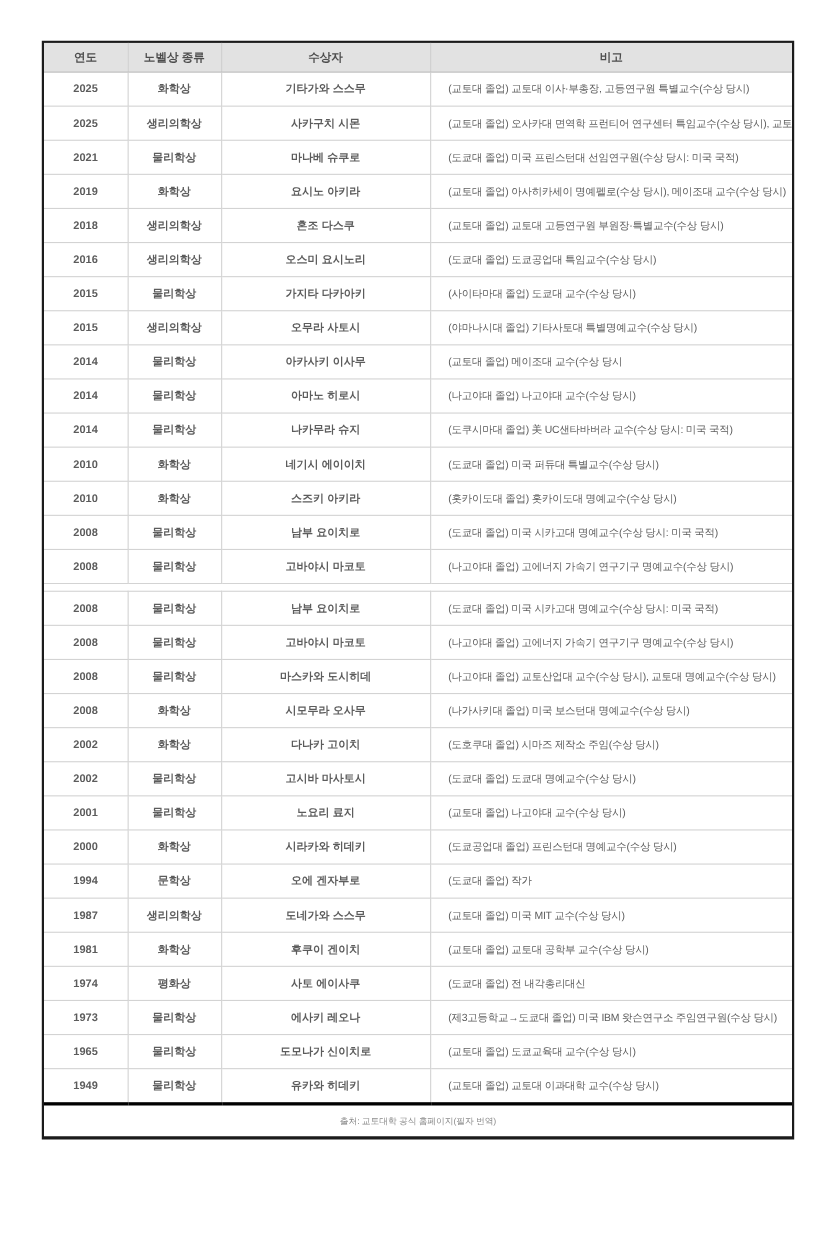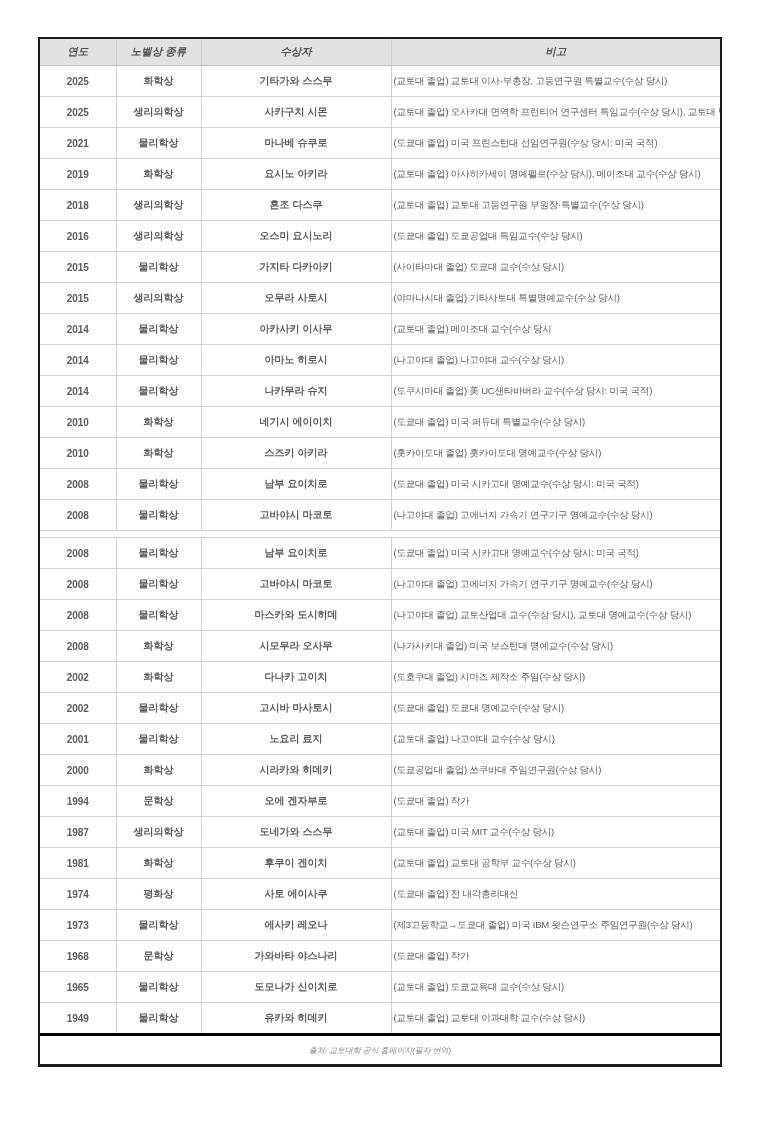--- a/index.html
+++ b/index.html
@@ -32,59 +32,57 @@
   th {
     background: #e2e2e2;
     color: #4d4d4d;
     font-size: 10.5px;
     font-weight: bold;
     height: 26px;
     text-align: center;
     border-bottom: 1px solid #bfbfbf;
     border-right: 1px solid #cfcfcf;
     padding: 0;
-    font-style: italic;
   }
   th:last-child { border-right: none; text-align: center; }
   td {
     color: #5c5c5c;
     font-size: 10px;
     font-weight: 600;
     height: 30px;
     text-align: center;
     border-bottom: 1px solid #d3d3d3;
     border-right: 1px solid #d3d3d3;
     padding: 0;
     white-space: nowrap;
     overflow: hidden;
   }
   td:last-child { border-right: none; }
   td.remark {
     text-align: left;
-    padding-left: 2px;
+    padding-left: 16px;
     padding-right: 6px;
     font-size: 9.5px;
     font-weight: 500;
     letter-spacing: -0.2px;
   }
   .seg-gap {
     height: 6px;
     background: #ffffff;
   }
   .seg2 tr:first-child td { border-top: 1px solid #d3d3d3; }
   .seg2 tr:last-child td { border-bottom: 3px solid #000000; }
   .source-row {
     height: 28px;
     display: flex;
     align-items: center;
     justify-content: center;
     font-size: 8px;
     color: #8b8b8b;
     letter-spacing: -0.1px;
-    font-style: italic;
   }
 </style>
 </head>
 <body>
 
 <div class="frame">
 
   <table>
     <colgroup>
       <col class="c-year">
@@ -243,21 +241,21 @@
         <tr>
           <td>2001</td>
           <td>물리학상</td>
           <td>노요리 료지</td>
           <td class="remark">(교토대 졸업) 나고야대 교수(수상 당시)</td>
         </tr>
         <tr>
           <td>2000</td>
           <td>화학상</td>
           <td>시라카와 히데키</td>
-          <td class="remark">(도쿄공업대 졸업) 쓰쿠바대 주임연구원(수상 당시)</td>
+          <td class="remark">(도쿄공업대 졸업) 프린스턴대 명예교수(수상 당시)</td>
         </tr>
         <tr>
           <td>1994</td>
           <td>문학상</td>
           <td>오에 겐자부로</td>
           <td class="remark">(도쿄대 졸업) 작가</td>
         </tr>
         <tr>
           <td>1987</td>
           <td>생리의학상</td>
@@ -276,26 +274,20 @@
           <td>사토 에이사쿠</td>
           <td class="remark">(도쿄대 졸업) 전 내각총리대신</td>
         </tr>
         <tr>
           <td>1973</td>
           <td>물리학상</td>
           <td>에사키 레오나</td>
           <td class="remark">(제3고등학교→도쿄대 졸업) 미국 IBM 왓슨연구소 주임연구원(수상 당시)</td>
         </tr>
         <tr>
-          <td>1968</td>
-          <td>문학상</td>
-          <td>가와바타 야스나리</td>
-          <td class="remark">(도쿄대 졸업) 작가</td>
-        </tr>
-        <tr>
           <td>1965</td>
           <td>물리학상</td>
           <td>도모나가 신이치로</td>
           <td class="remark">(교토대 졸업) 도쿄교육대 교수(수상 당시)</td>
         </tr>
         <tr>
           <td>1949</td>
           <td>물리학상</td>
           <td>유카와 히데키</td>
           <td class="remark">(교토대 졸업) 교토대 이과대학 교수(수상 당시)</td>

